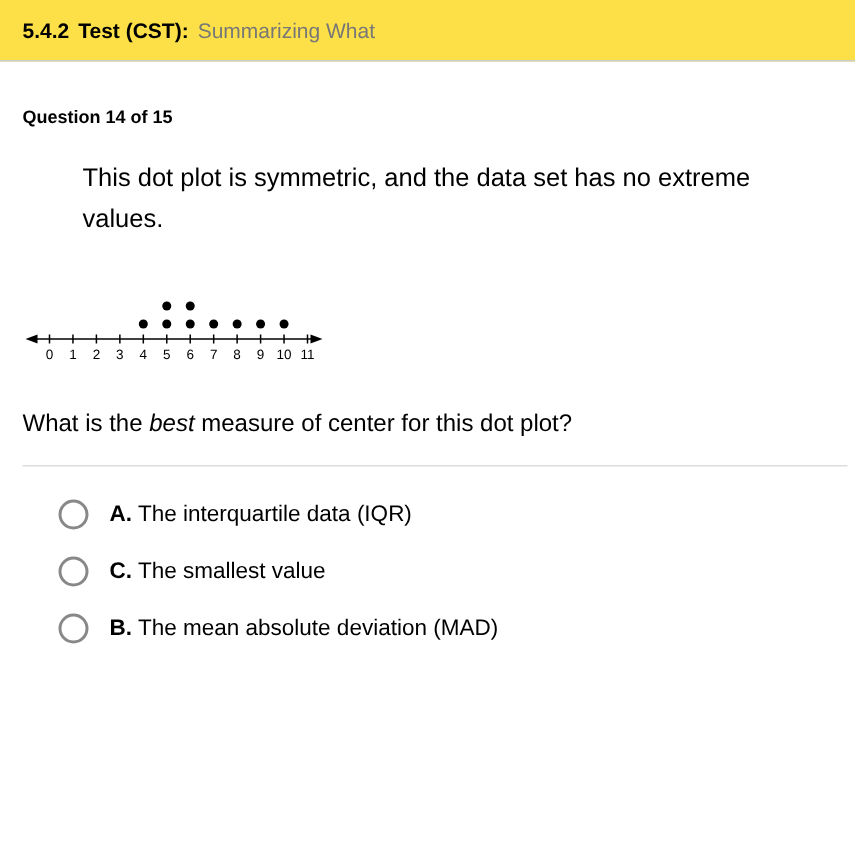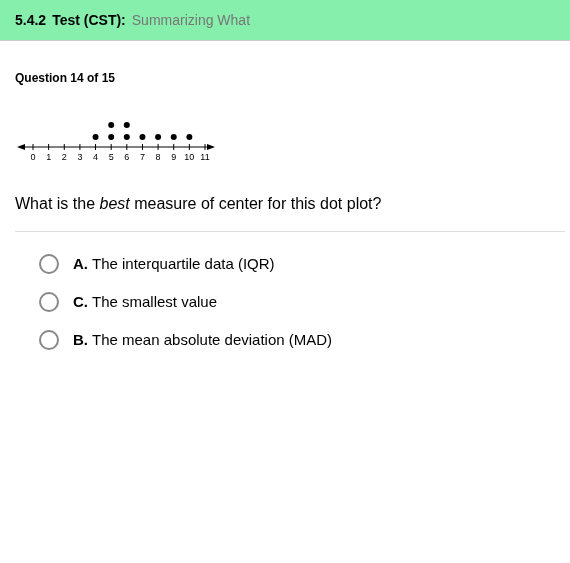--- a/index.html
+++ b/index.html
@@ -4,21 +4,21 @@
   <style>
     * { margin: 0; padding: 0; box-sizing: border-box; }
     body {
       font-family: Arial, Helvetica, sans-serif;
       width: 570px;
       height: 563px;
       background: #fff;
       color: #000;
     }
     .header {
-      background: #86efac;
+      background: #fde047;
       border-bottom: 1px solid #ccc;
       padding: 12px 15px;
       display: flex;
       align-items: baseline;
       gap: 6px;
     }
     .header-code {
       font-weight: bold;
       font-size: 14px;
       color: #000;
@@ -90,20 +90,21 @@
 <body>
 
 <div class="header">
   <span class="header-code">5.4.2</span>
   <span class="header-code">Test (CST):</span>
   <span class="header-title">Summarizing What</span>
 </div>
 
 <div class="content">
   <div class="question-number">Question 14 of 15</div>
+  <div class="question-text">This dot plot is symmetric, and the data set has no extreme values.</div>
 
   <div class="dotplot">
     <svg id="dotplot-svg" width="200" height="60" viewBox="0 0 200 60">
         <line x1="8" y1="42" x2="198" y2="42" stroke="#000" stroke-width="1"></line>
         <polygon points="2,42 10,39 10,45" fill="#000"></polygon>
         <polygon points="200,42 192,39 192,45" fill="#000"></polygon>
         <line x1="18" y1="39" x2="18" y2="45" stroke="#000" stroke-width="1"></line>
         <text x="18" y="55" text-anchor="middle" font-size="9" fill="#000" font-family="Arial">0</text>
         <line x1="33.63636363636364" y1="39" x2="33.63636363636364" y2="45" stroke="#000" stroke-width="1"></line>
         <text x="33.63636363636364" y="55" text-anchor="middle" font-size="9" fill="#000" font-family="Arial">1</text>

